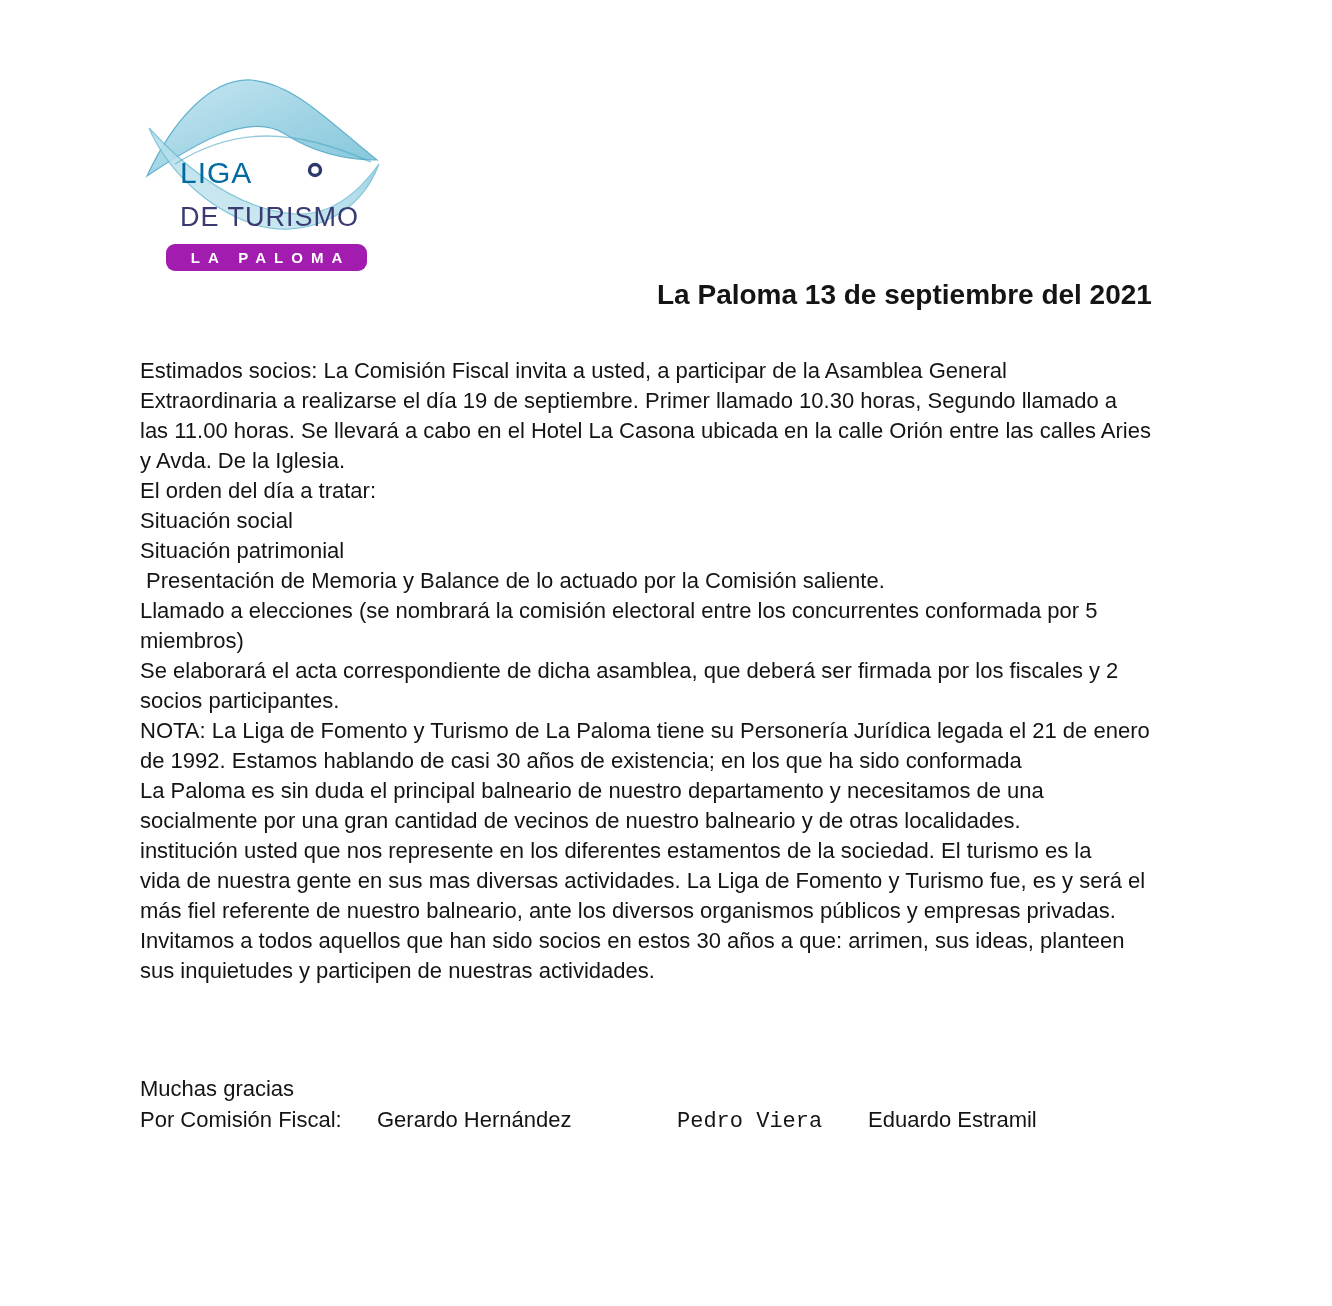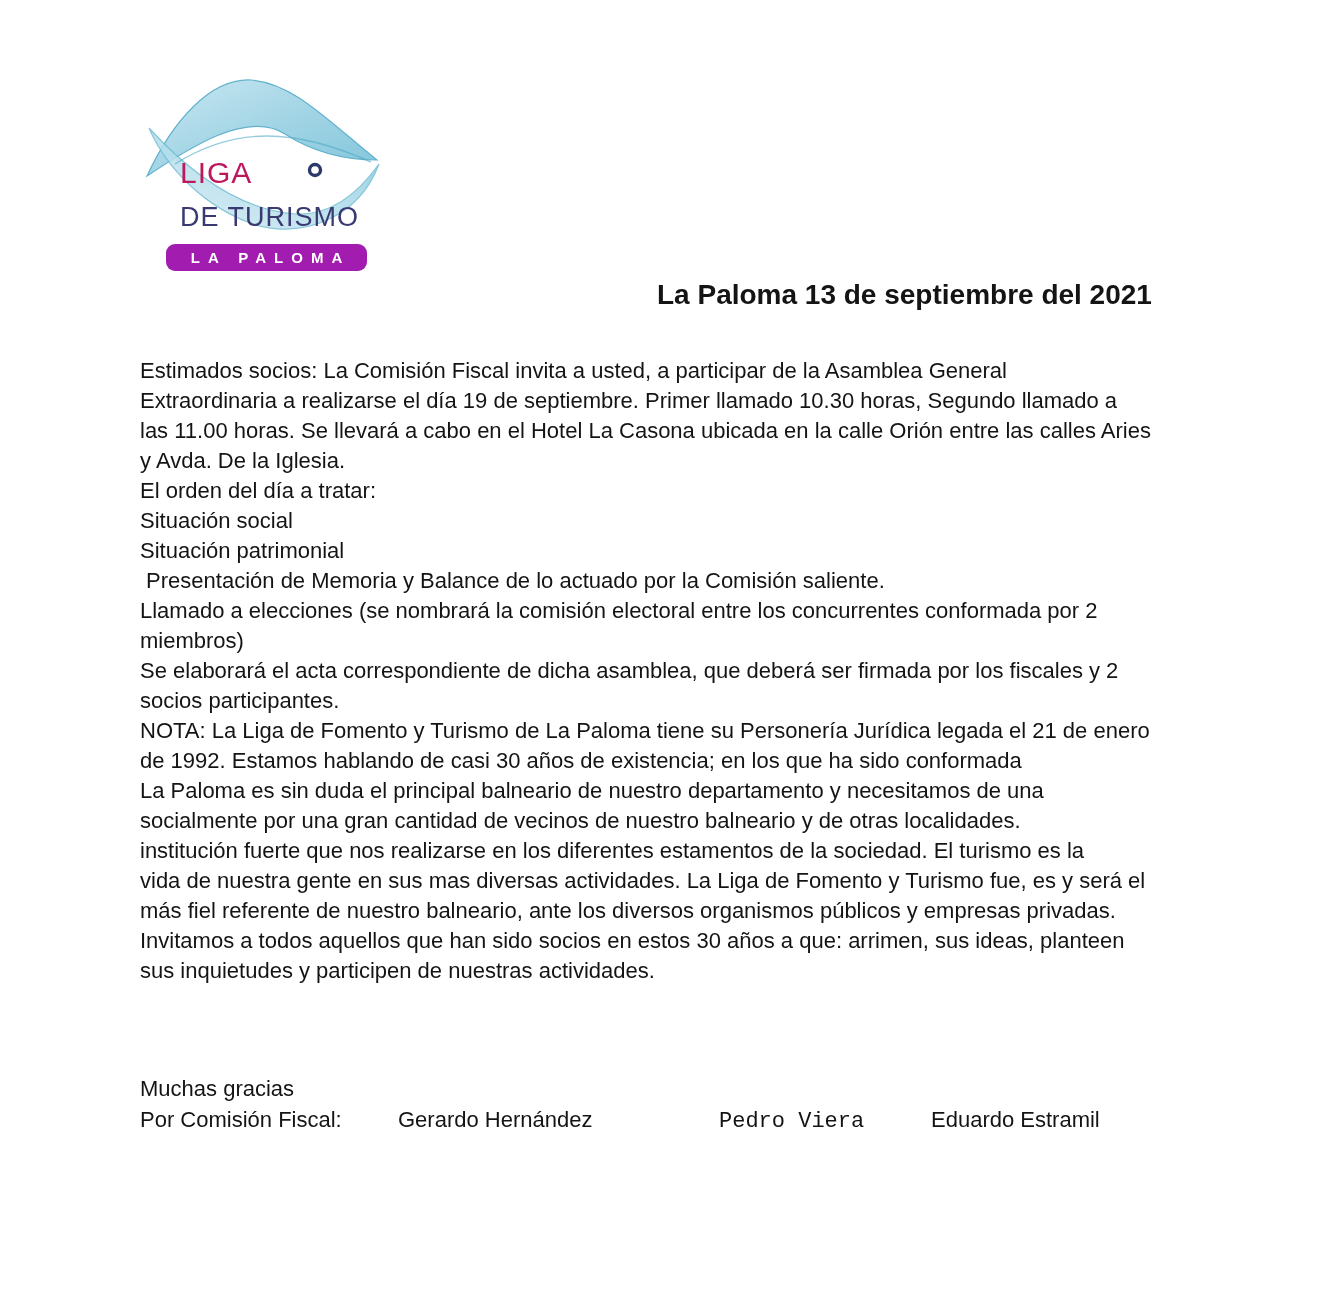--- a/index.html
+++ b/index.html
@@ -34,21 +34,21 @@
     left: 0;
     top: 0;
   }
   .logo-liga {
     position: absolute;
     left: 35px;
     top: 88px;
     font-size: 30px;
     font-weight: 400;
     letter-spacing: 1px;
-    color: #be185d;
+    color: #0369a1;
   }
   .logo-turismo {
     position: absolute;
     left: 35px;
     top: 134px;
     font-size: 27px;
     font-weight: 400;
     letter-spacing: 1px;
     color: #3a3a72;
   }
@@ -109,21 +109,20 @@
   }
   .sig-label {
     display: inline-block;
     width: 237px;
   }
   .sig-names {
     display: inline-block;
   }
   .sig-name {
     display: inline-block;
-    margin-left: 21px;
   }
   .sig-name:nth-child(1) { width: 300px; }
   .sig-name:nth-child(2) { width: 191px; font-family: Liberation Mono, monospace; }
 </style>
 </head>
 <body>
 
 <div class="page">
 
   <div class="logo">
@@ -160,29 +159,29 @@
 
   <div class="letter-body">
       <div class="body-line">Estimados socios: La Comisión Fiscal invita a usted, a participar de la Asamblea General</div>
       <div class="body-line">Extraordinaria a realizarse el día 19 de septiembre. Primer llamado 10.30 horas, Segundo llamado a</div>
       <div class="body-line">las 11.00 horas. Se llevará a cabo en el Hotel La Casona ubicada en la calle Orión entre las calles Aries</div>
       <div class="body-line">y Avda. De la Iglesia.</div>
       <div class="body-line">El orden del día a tratar:</div>
       <div class="body-line">Situación social</div>
       <div class="body-line">Situación patrimonial</div>
       <div class="body-line"> Presentación de Memoria y Balance de lo actuado por la Comisión saliente.</div>
-      <div class="body-line">Llamado a elecciones (se nombrará la comisión electoral entre los concurrentes conformada por 2</div>
+      <div class="body-line">Llamado a elecciones (se nombrará la comisión electoral entre los concurrentes conformada por 5</div>
       <div class="body-line">miembros)</div>
       <div class="body-line">Se elaborará el acta correspondiente de dicha asamblea, que deberá ser firmada por los fiscales y 2</div>
       <div class="body-line">socios participantes.</div>
       <div class="body-line">NOTA: La Liga de Fomento y Turismo de La Paloma tiene su Personería Jurídica legada el 21 de enero</div>
       <div class="body-line">de 1992. Estamos hablando de casi 30 años de existencia; en los que ha sido conformada</div>
       <div class="body-line">La Paloma es sin duda el principal balneario de nuestro departamento y necesitamos de una</div>
       <div class="body-line">socialmente por una gran cantidad de vecinos de nuestro balneario y de otras localidades.</div>
-      <div class="body-line">institución fuerte que nos realizarse en los diferentes estamentos de la sociedad. El turismo es la</div>
+      <div class="body-line">institución usted que nos represente en los diferentes estamentos de la sociedad. El turismo es la</div>
       <div class="body-line">vida de nuestra gente en sus mas diversas actividades. La Liga de Fomento y Turismo fue, es y será el</div>
       <div class="body-line">más fiel referente de nuestro balneario, ante los diversos organismos públicos y empresas privadas.</div>
       <div class="body-line">Invitamos a todos aquellos que han sido socios en estos 30 años a que: arrimen, sus ideas, planteen</div>
       <div class="body-line">sus inquietudes y participen de nuestras actividades.</div>
     </div>
 
   <div class="closing-line">Muchas gracias</div>
 
   <div class="sig-row">
     <span class="sig-label">Por Comisión Fiscal:</span><span class="sig-names"><span class="sig-name">Gerardo Hernández</span><span class="sig-name">Pedro Viera</span><span class="sig-name">Eduardo Estramil</span></span>

